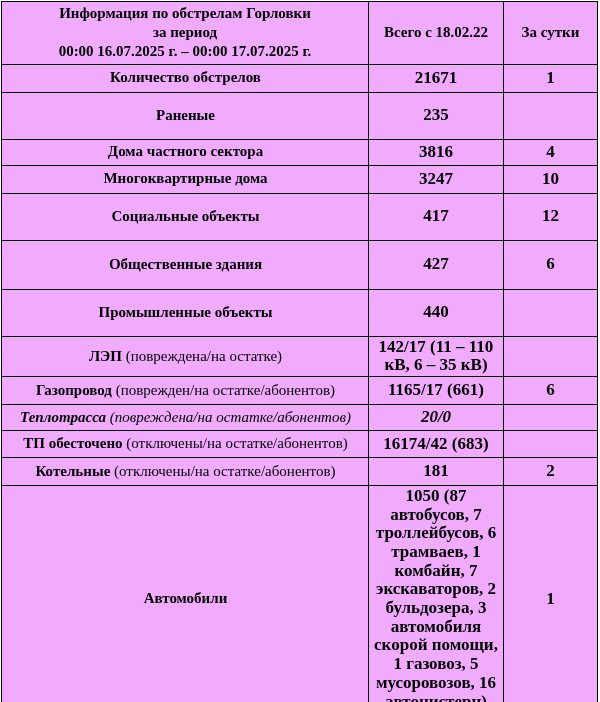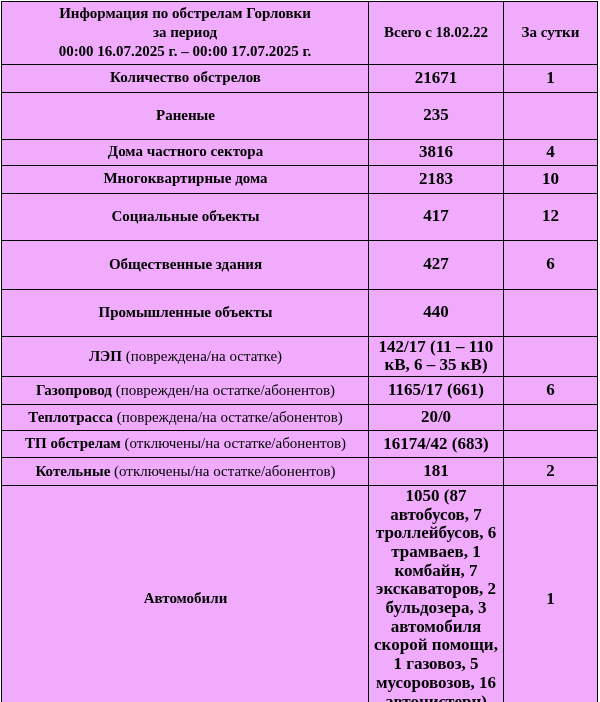--- a/index.html
+++ b/index.html
@@ -82,21 +82,21 @@
     <td class="c2">235</td>
     <td class="c3"></td>
   </tr>
       <tr style="height: 26px; margin-top: 11px;">
     <td class="c1"><span class="lbl">Дома частного сектора</span><span class="note"></span></td>
     <td class="c2">3816</td>
     <td class="c3">4</td>
   </tr>
       <tr style="height: 28px;">
     <td class="c1"><span class="lbl">Многоквартирные дома</span><span class="note"></span></td>
-    <td class="c2">2183</td>
+    <td class="c2">3247</td>
     <td class="c3">10</td>
   </tr>
       <tr style="height: 47px;">
     <td class="c1"><span class="lbl">Социальные объекты</span><span class="note"></span></td>
     <td class="c2">417</td>
     <td class="c3">12</td>
   </tr>
       <tr style="height: 49px;">
     <td class="c1"><span class="lbl">Общественные здания</span><span class="note"></span></td>
     <td class="c2">427</td>
@@ -110,27 +110,27 @@
       <tr style="height: 32px;">
     <td class="c1"><span class="lbl">ЛЭП</span><span class="note">(повреждена/на остатке)</span></td>
     <td class="c2">142/17 (11 – 110 кВ, 6 – 35 кВ)</td>
     <td class="c3"></td>
   </tr>
       <tr style="height: 28px;">
     <td class="c1"><span class="lbl">Газопровод</span><span class="note">(поврежден/на остатке/абонентов)</span></td>
     <td class="c2">1165/17 (661)</td>
     <td class="c3">6</td>
   </tr>
-      <tr style="height: 26px;">
+      <tr style="height: 26px; font-style: italic;">
     <td class="c1"><span class="lbl">Теплотрасса</span><span class="note">(повреждена/на остатке/абонентов)</span></td>
     <td class="c2">20/0</td>
     <td class="c3"></td>
   </tr>
       <tr style="height: 27px;">
-    <td class="c1"><span class="lbl">ТП обстрелам</span><span class="note">(отключены/на остатке/абонентов)</span></td>
+    <td class="c1"><span class="lbl">ТП обесточено</span><span class="note">(отключены/на остатке/абонентов)</span></td>
     <td class="c2">16174/42 (683)</td>
     <td class="c3"></td>
   </tr>
       <tr style="height: 28px;">
     <td class="c1"><span class="lbl">Котельные</span><span class="note">(отключены/на остатке/абонентов)</span></td>
     <td class="c2">181</td>
     <td class="c3">2</td>
   </tr>
       <tr style="height: 156px;">
     <td class="c1"><span class="lbl">Автомобили</span><span class="note"></span></td>

